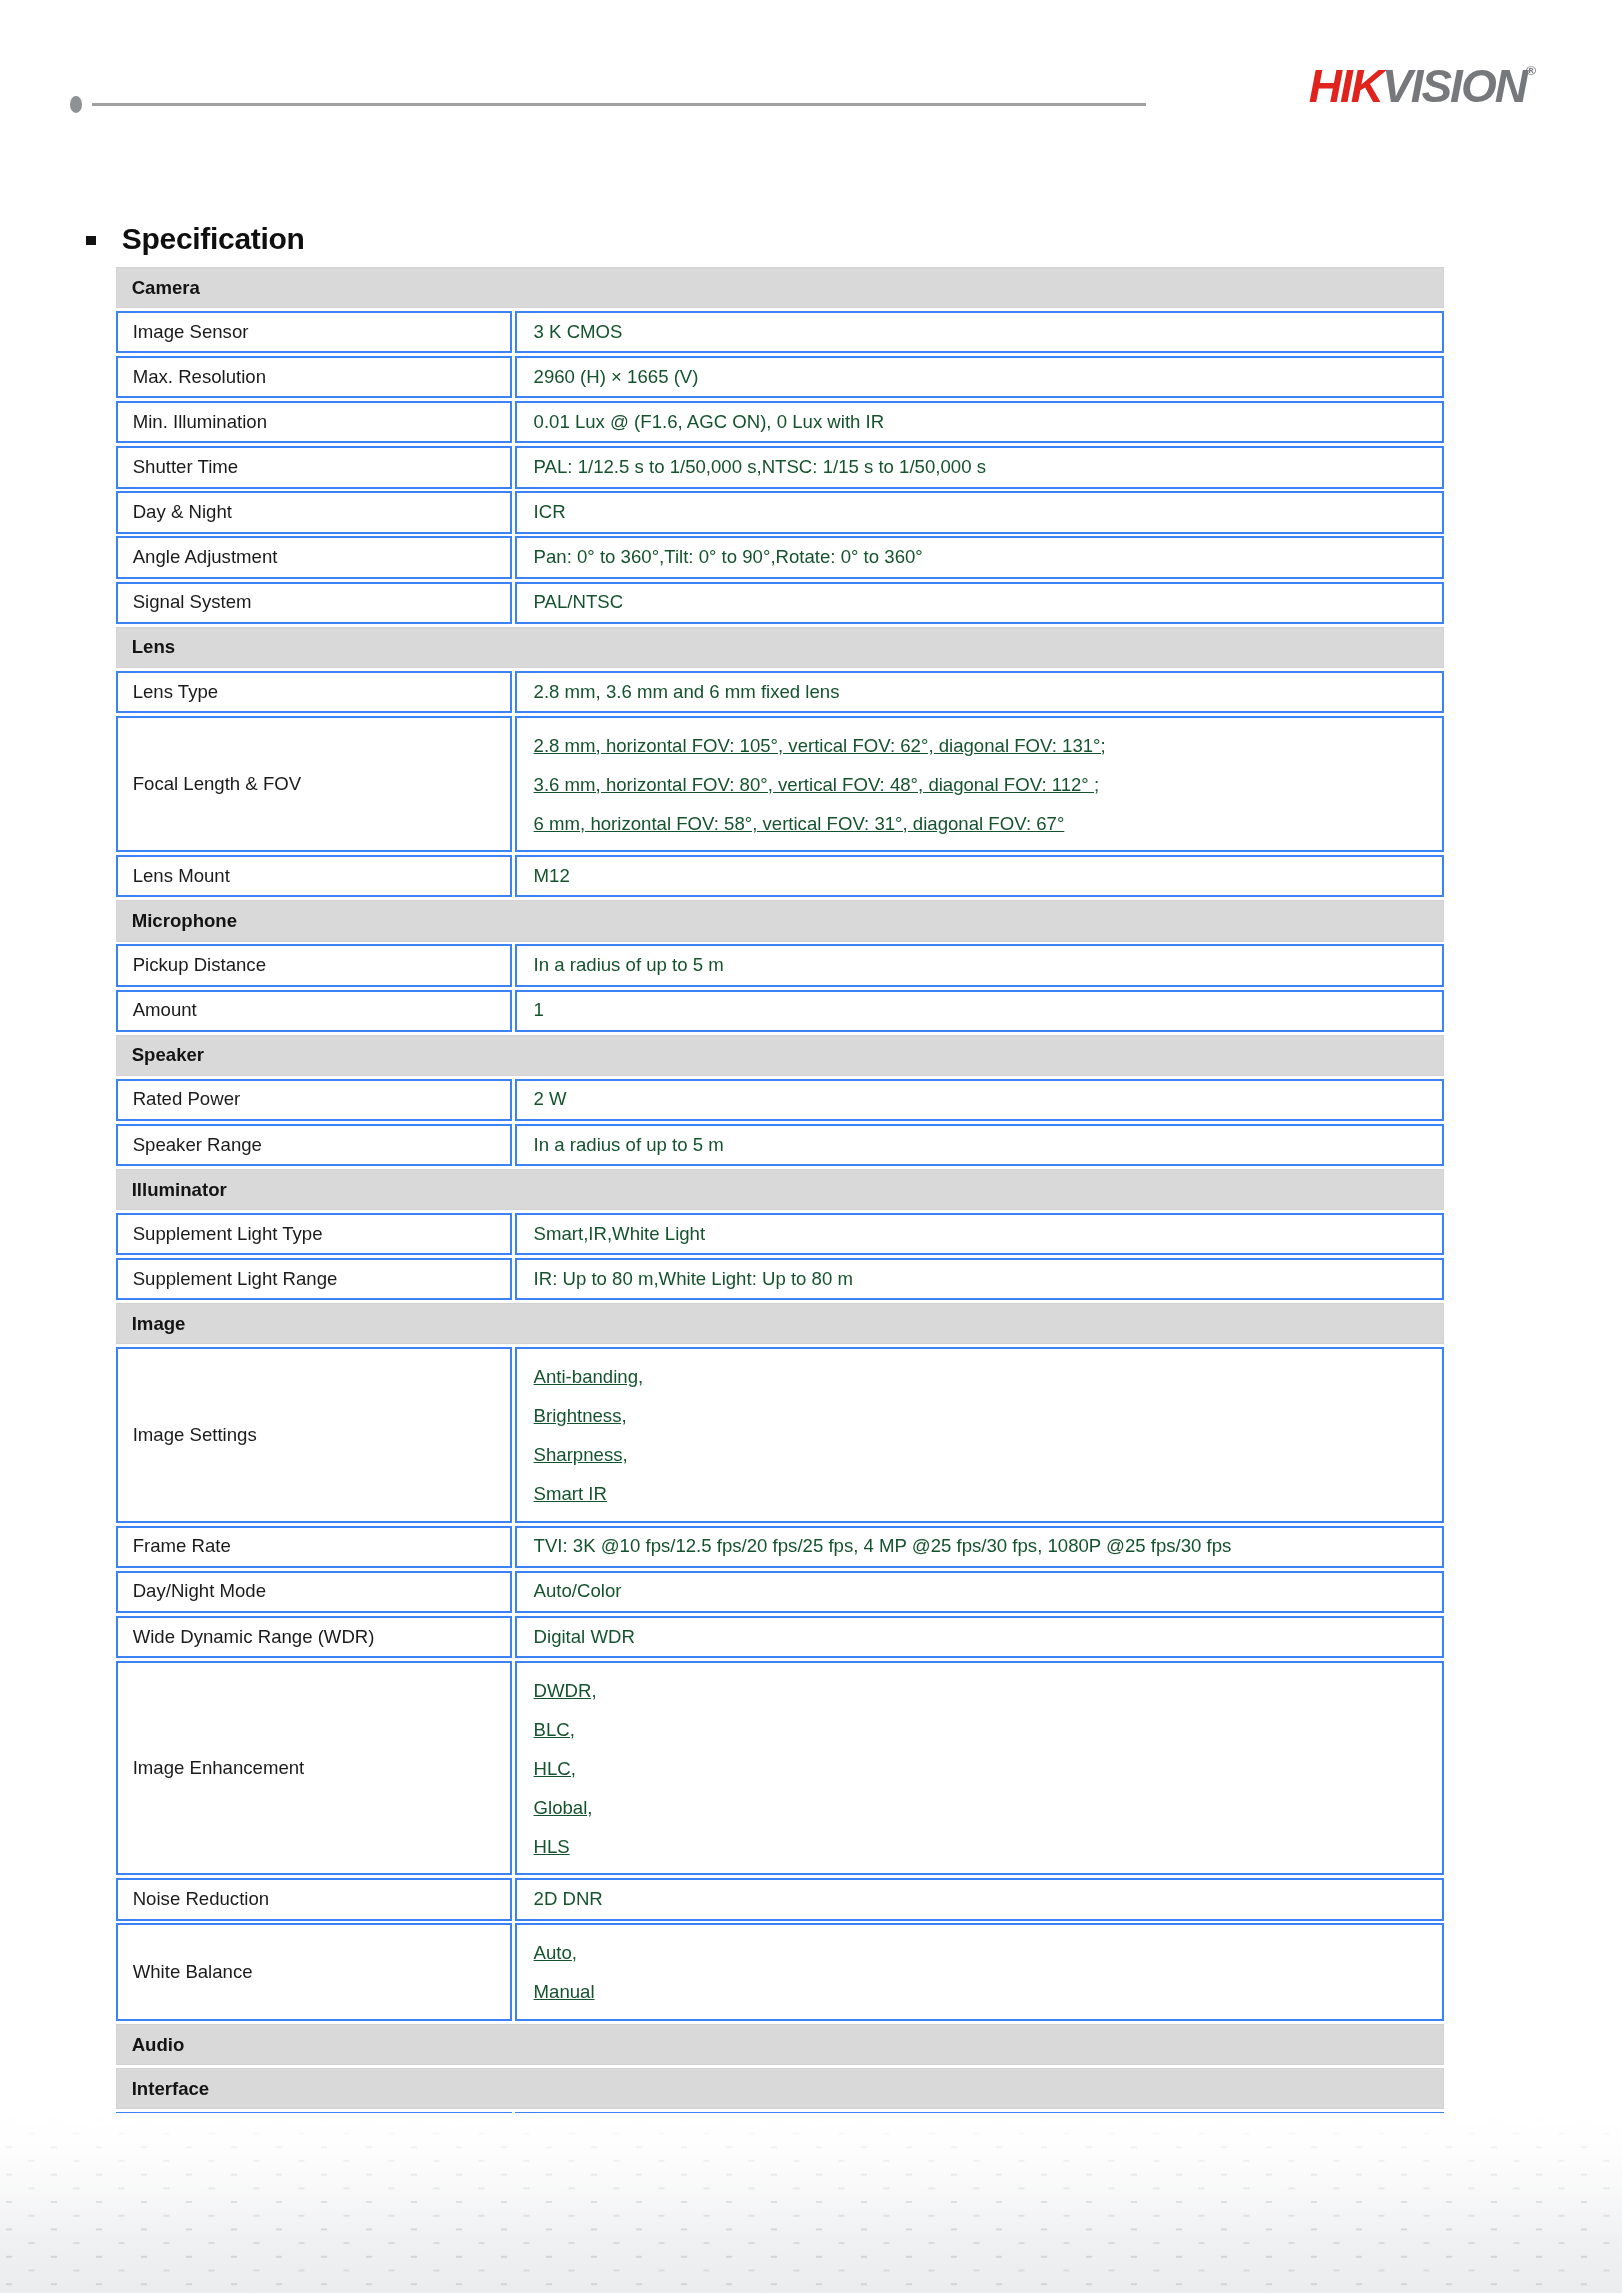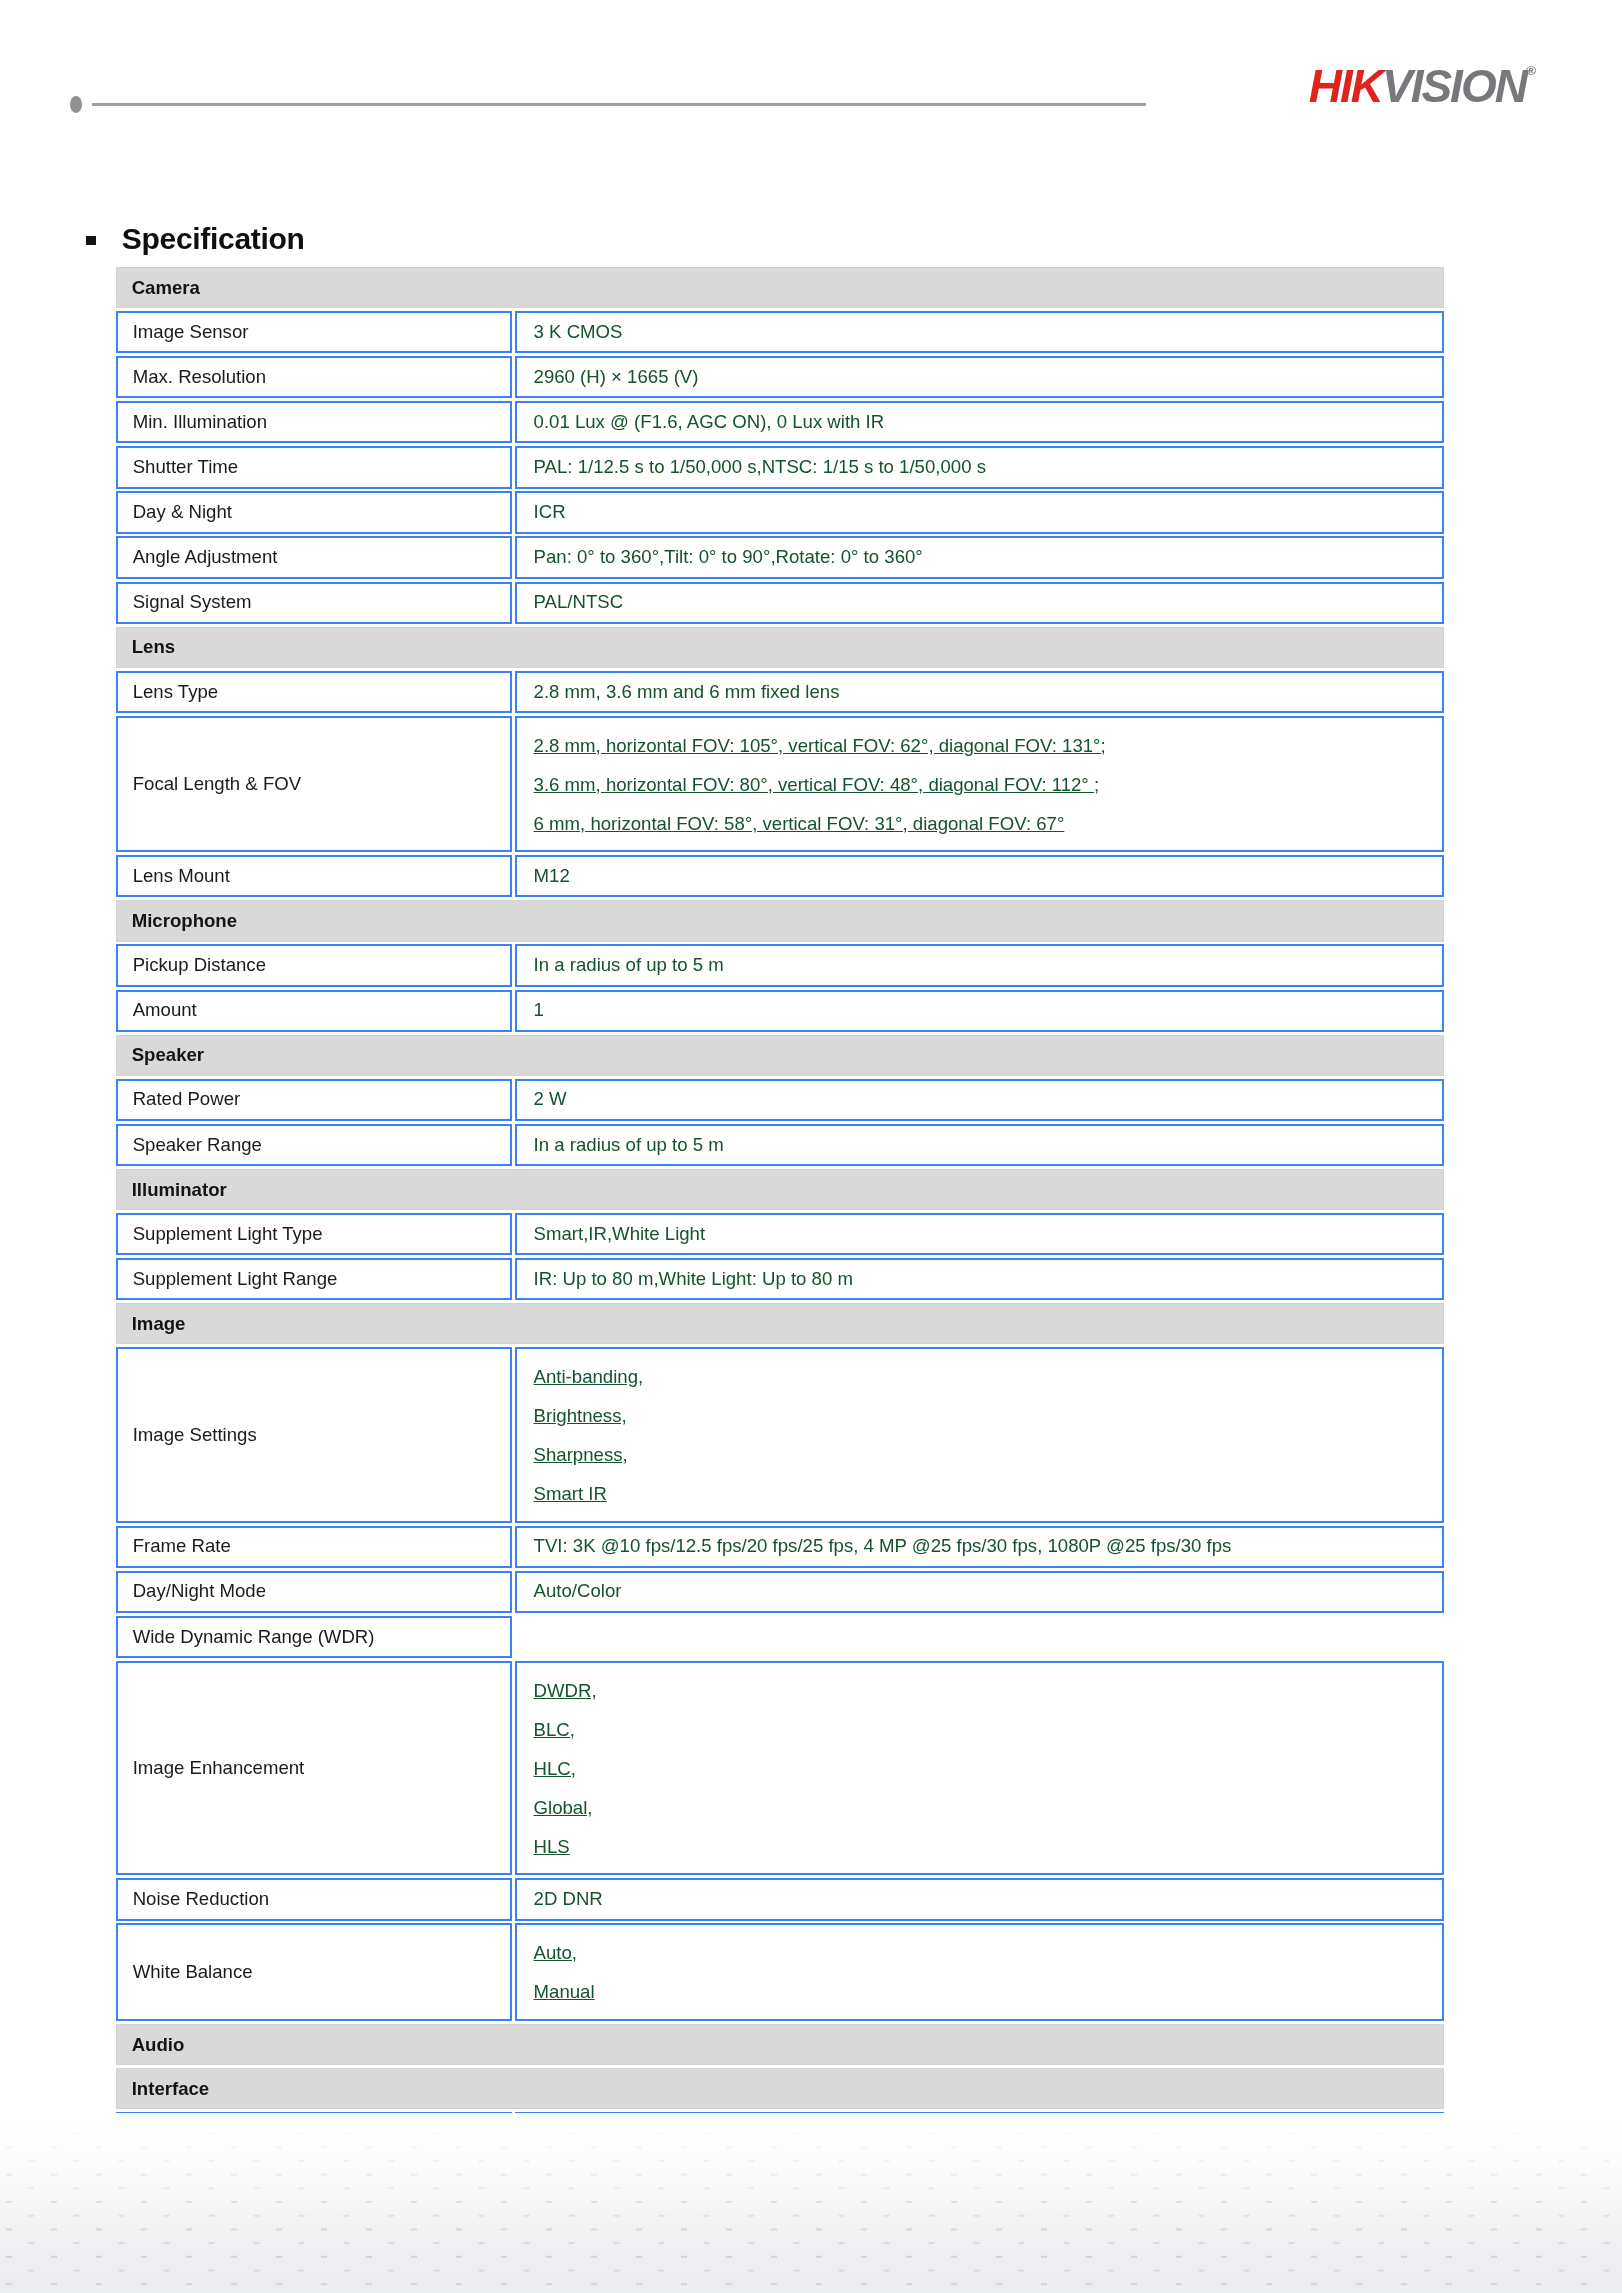--- a/index.html
+++ b/index.html
@@ -233,20 +233,23 @@
         </div>
       </div>
       <div class="row">
         <div class="cell label">Day/Night Mode</div>
         <div class="cell value">
           <div class="vline">Auto/Color</div>
         </div>
       </div>
       <div class="row">
         <div class="cell label">Wide Dynamic Range (WDR)</div>
+        <div class="cell value">
+          <div class="vline">Digital WDR</div>
+        </div>
       </div>
       <div class="row multi">
         <div class="cell label">Image Enhancement</div>
         <div class="cell value">
           <div class="vline">DWDR,</div>
           <div class="vline">BLC,</div>
           <div class="vline">HLC,</div>
           <div class="vline">Global,</div>
           <div class="vline">HLS</div>
         </div>

